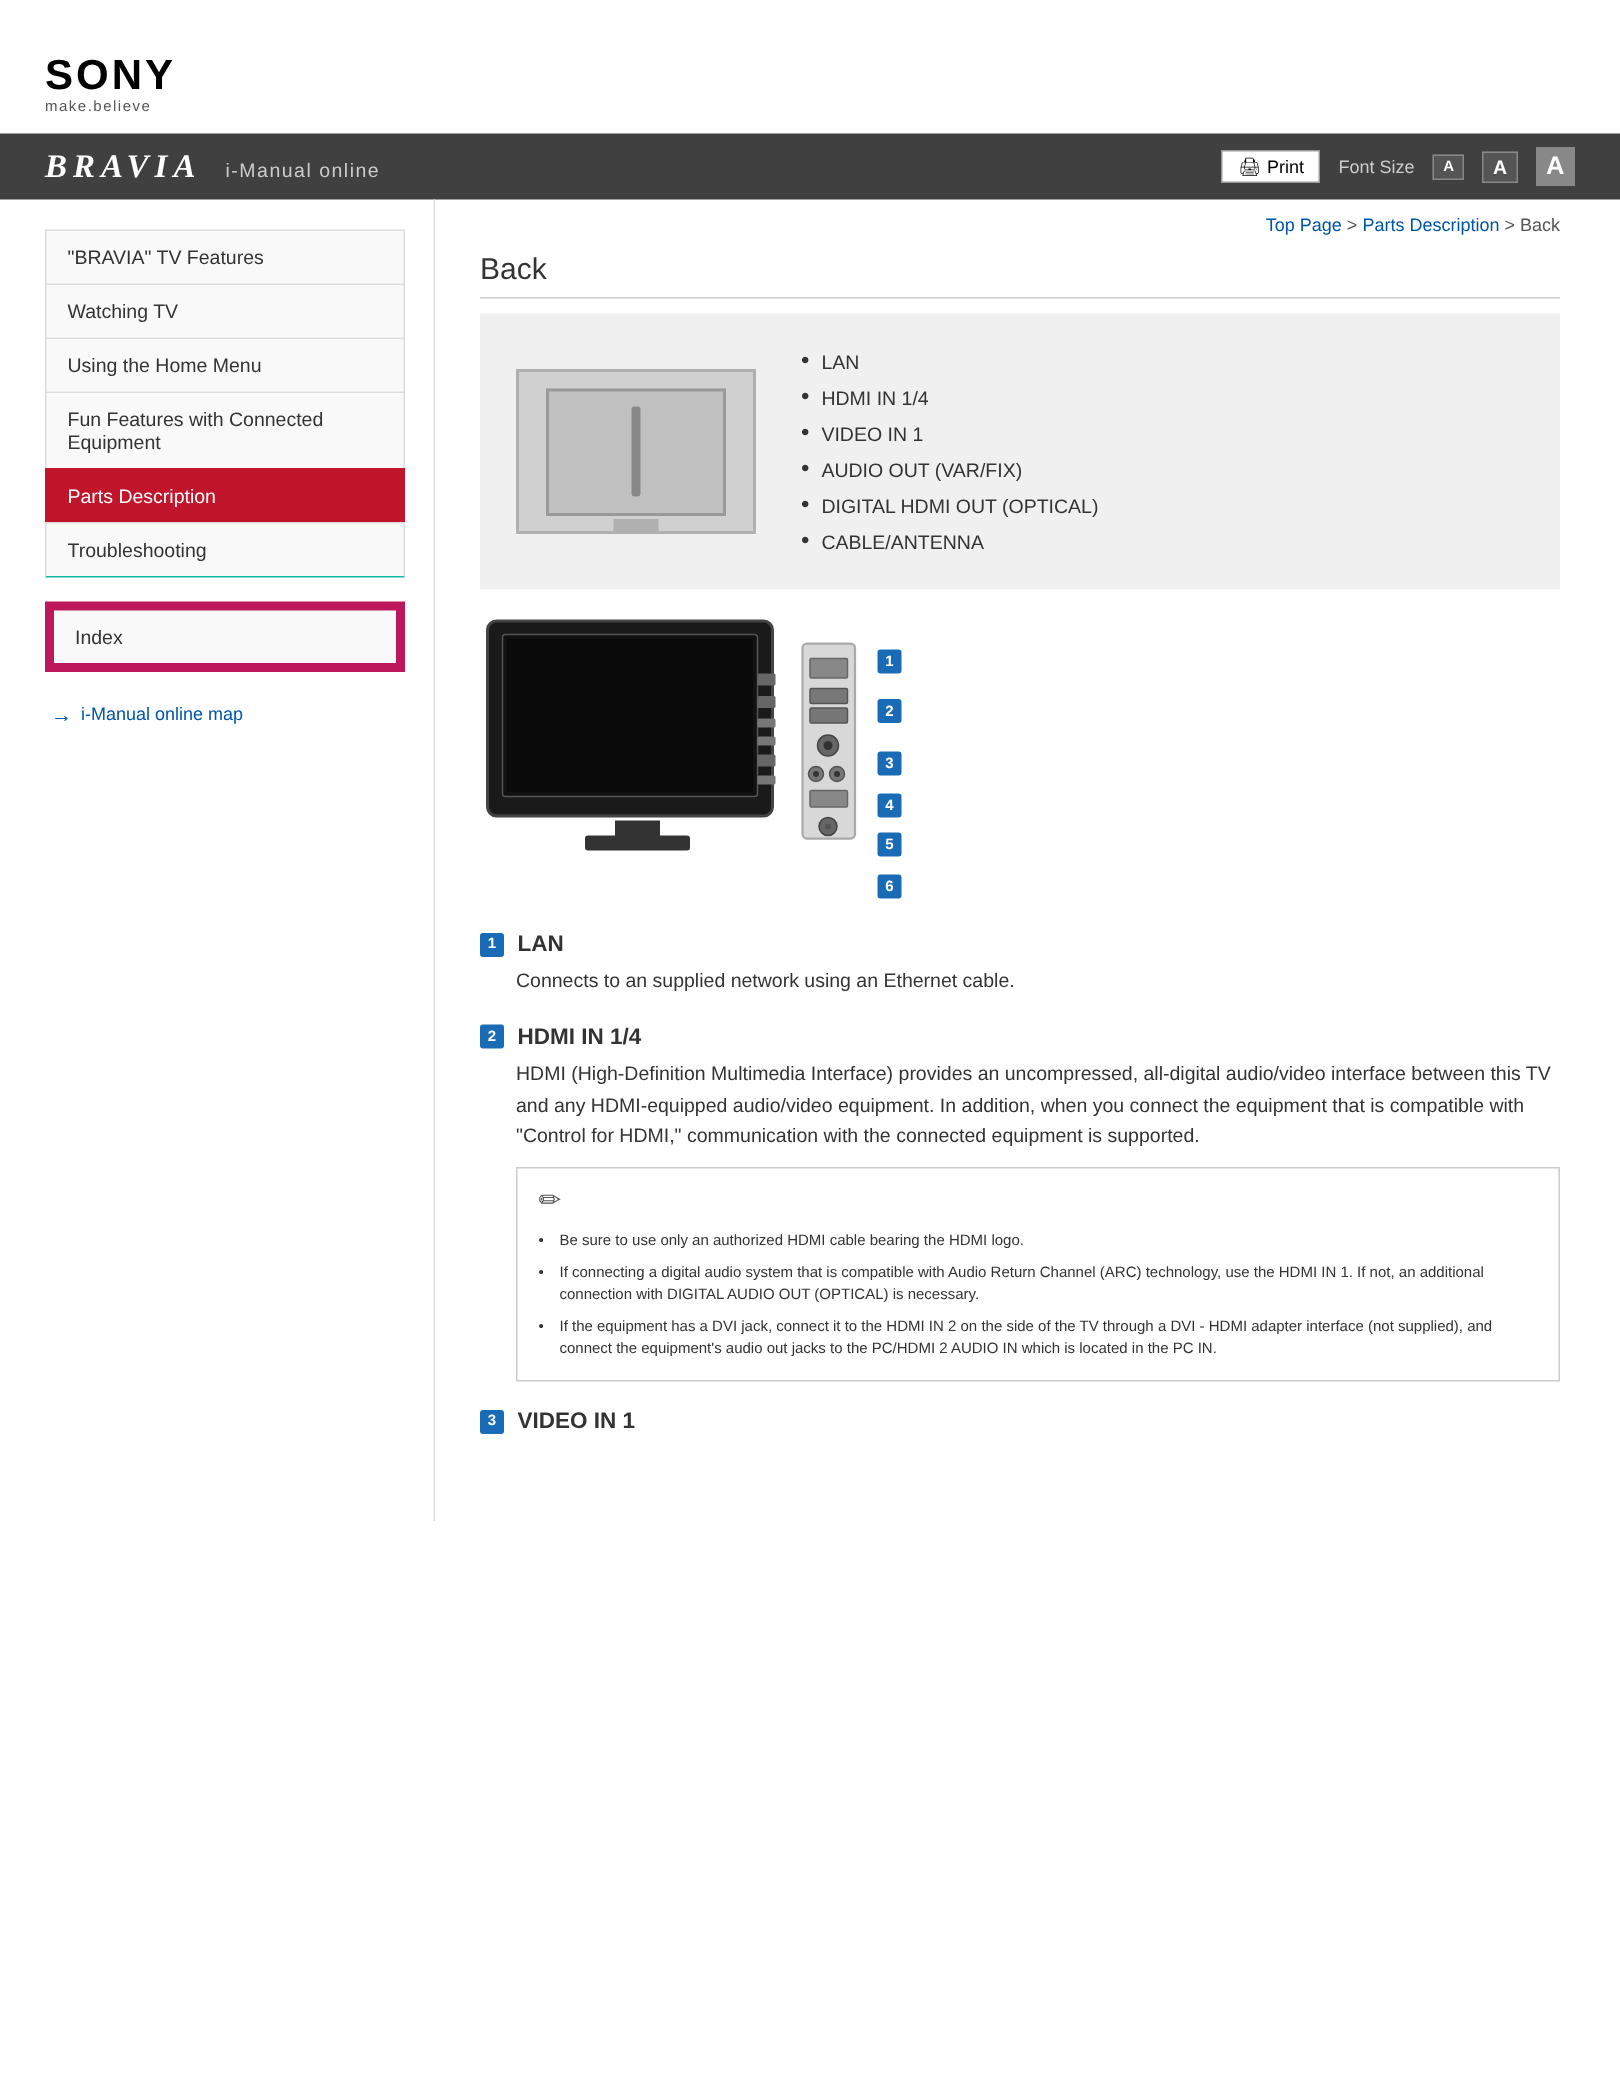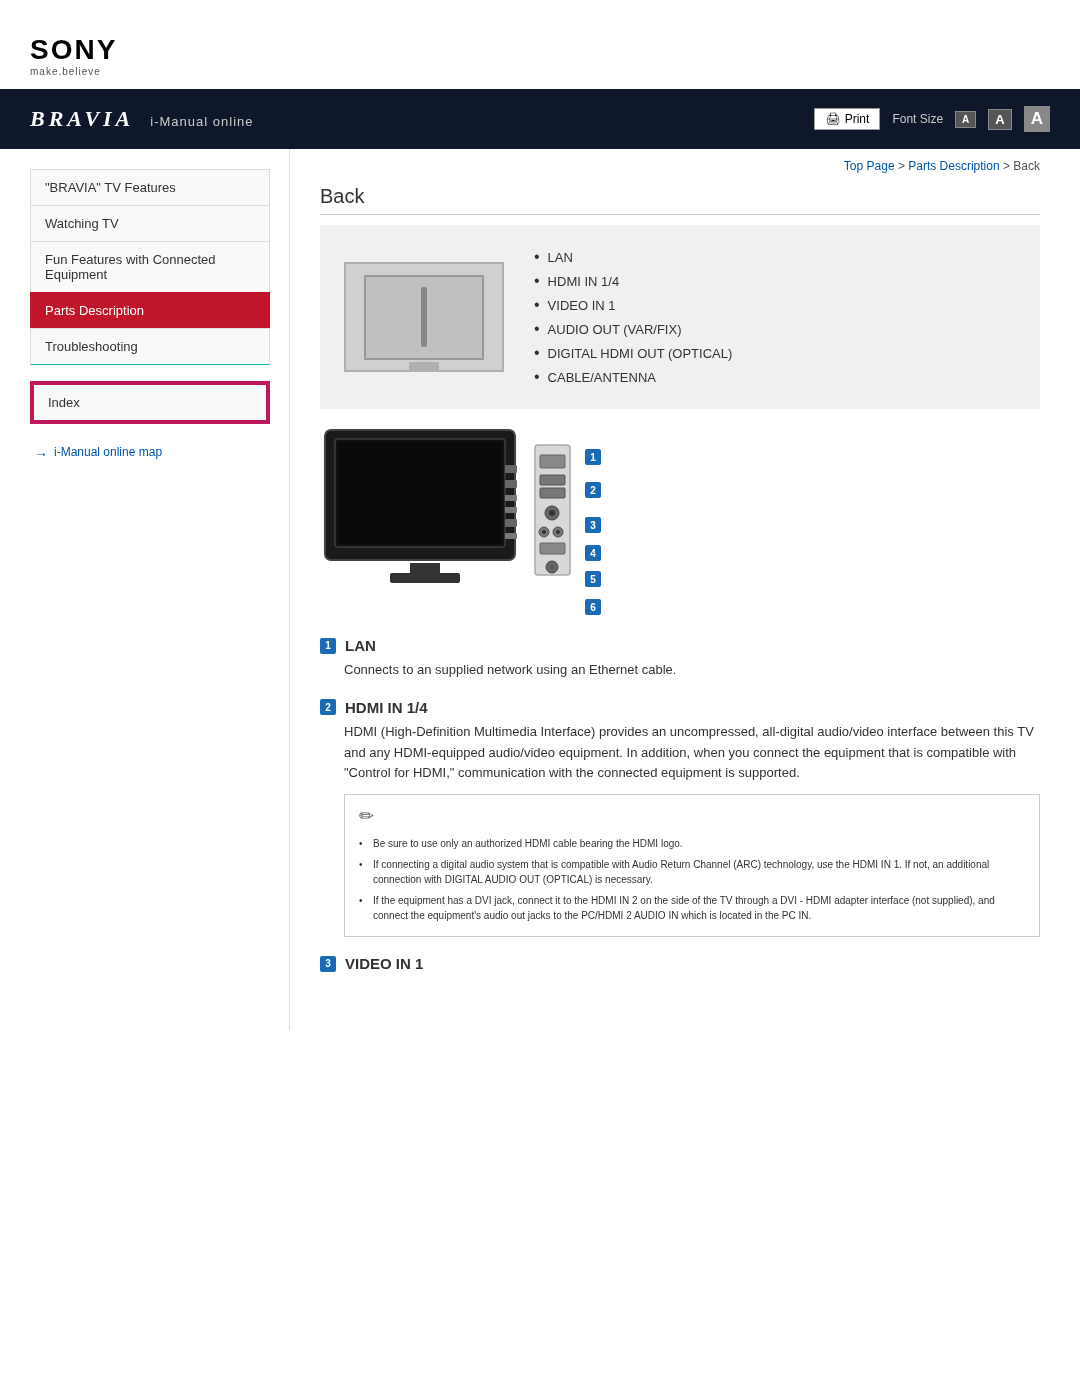--- a/index.html
+++ b/index.html
@@ -33,22 +33,22 @@
       margin-top: 16px;
     }
     .sony-tagline {
       font-size: 10px;
       color: #555;
       letter-spacing: 1px;
     }
 
     
     .bravia-bar {
-      background: #0f172a;
-      height: 60px;
+      background: #404040;
+      height: 44px;
       display: flex;
       align-items: center;
       justify-content: space-between;
       padding: 8px 30px;
     }
     .bravia-bar-left {
       display: flex;
       align-items: baseline;
       gap: 16px;
     }
@@ -125,21 +125,21 @@
     .sidebar-item:last-of-type {
       border-bottom: 1px solid #ddd;
     }
     .sidebar-item.active {
       background: #c0152a;
       color: #fff;
       border-color: #c0152a;
     }
     .sidebar-item.index {
       margin-top: 16px;
-      border: 4px solid #be185d;
+      border: 6px solid #be185d;
       background: #f9f9f9;
     }
     .sidebar-map-link {
       display: flex;
       align-items: center;
       gap: 6px;
       margin-top: 20px;
       padding-left: 4px;
       color: #0055aa;
       font-size: 12px;
@@ -331,20 +331,21 @@
     <button class="font-btn" style="font-size:13px;">A</button>
     <button class="font-btn active" style="font-size:17px;">A</button>
   </div>
 </div>
 
 <div class="main-layout">
 
   <div class="sidebar">
     <a class="sidebar-item">"BRAVIA" TV Features</a>
     <a class="sidebar-item">Watching TV</a>
+    <a class="sidebar-item">Using the Home Menu</a>
     <a class="sidebar-item">Fun Features with Connected Equipment</a>
     <a class="sidebar-item active">Parts Description</a>
     <a class="sidebar-item" style="border-top:1px solid #ddd; border-bottom:1px solid #14b8a6;">Troubleshooting</a>
     <a class="sidebar-item index">Index</a>
     <a class="sidebar-map-link">
       <span class="arrow-right">→</span>
       <span>i-Manual online map</span>
     </a>
   </div>
 

